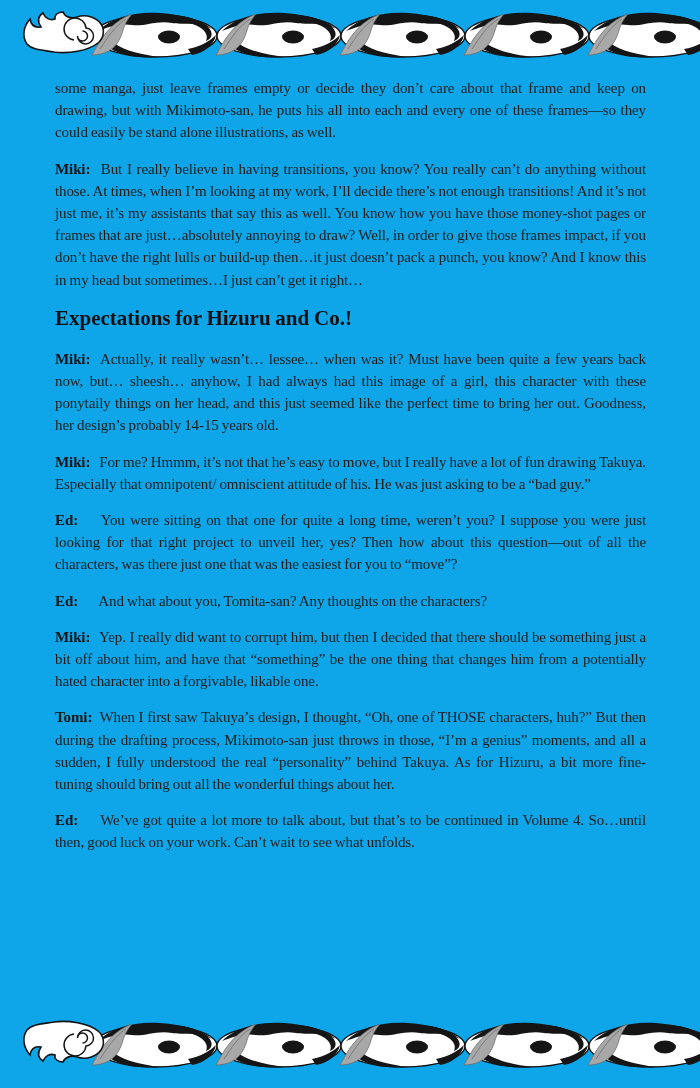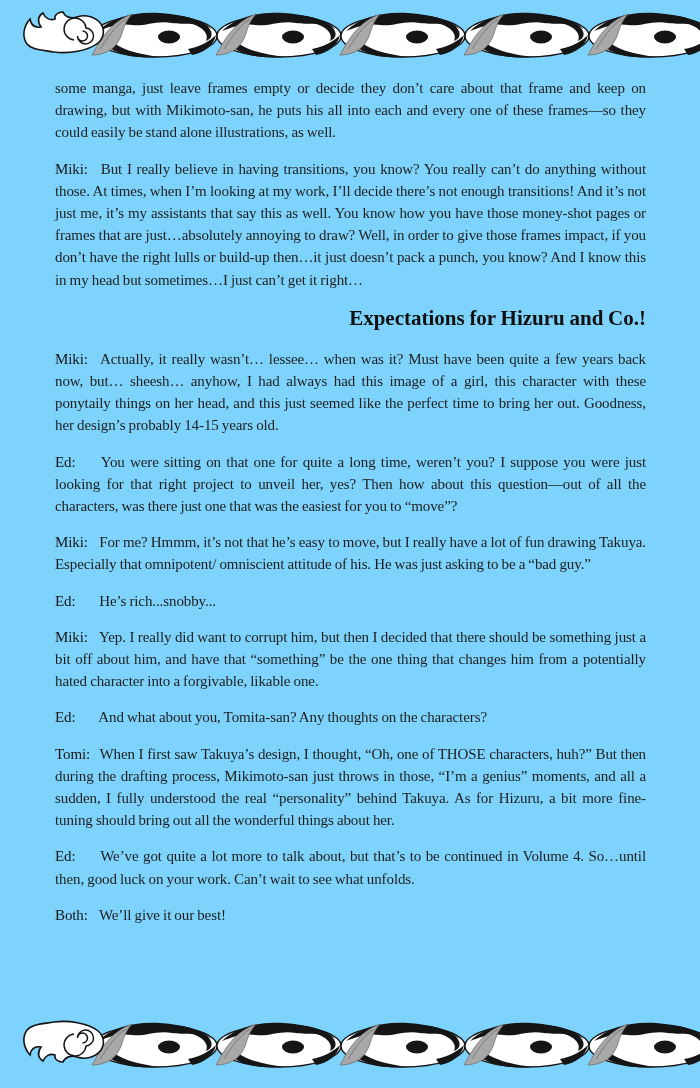--- a/index.html
+++ b/index.html
@@ -4,53 +4,53 @@
 <style>
   html, body { margin: 0; padding: 0; }
   body {
     width: 700px; height: 1088px;
     background: #ffffff;
     font-family: "Liberation Serif", "DejaVu Serif", serif;
   }
   .page {
     position: relative;
     width: 700px; height: 1088px;
-    background: #7dd3fc;
+    background: #0ea5e9;
     overflow: hidden;
     color: #1c1c1c;
   }
   .decor-layer {
     position: absolute; top: 0; left: 0;
     pointer-events: none;
   }
   .text-col {
     position: absolute;
     left: 55px; top: 77px; width: 591px;
     font-size: 15px;
     line-height: 22.2px;
     text-align: justify;
     letter-spacing: -0.1px;
     word-spacing: -0.5px;
     color: #1e1e1e;
   }
   .text-col p { margin: 0 0 14px 0; }
   .speaker {
-    font-weight: normal;
+    font-weight: bold;
     display: inline-block;
     min-width: 41px;
     color: #151515;
   }
   h2.section-heading {
     font-size: 21px;
     line-height: 26px;
     font-weight: bold;
     margin: 3px 0 17px 0;
     letter-spacing: 0;
     color: #111111;
-    text-align: right;
+    text-align: left;
   }
 </style>
 </head>
 <body>
 
 <div class="page">
 
   <svg class="decor-layer" width="700" height="1088" viewBox="0 0 700 1088" xmlns="http://www.w3.org/2000/svg" xmlns:xlink="http://www.w3.org/1999/xlink">
     <defs>
       <g id="scroll-motif">
@@ -99,30 +99,28 @@
 
     <p><span>some manga, just leave frames empty or decide they don’t care about that frame and keep on drawing, but with Mikimoto-san, he puts his all into each and every one of these frames—so they could easily be stand alone illustrations, as well.</span></p>
 
     <p><span class="speaker">Miki:</span> <span>But I really believe in having transitions, you know? You really can’t do anything without those. At times, when I’m looking at my work, I’ll decide there’s not enough transitions! And it’s not just me, it’s my assistants that say this as well. You know how you have those money-shot pages or frames that are just…absolutely annoying to draw? Well, in order to give those frames impact, if you don’t have the right lulls or build-up then…it just doesn’t pack a punch, you know? And I know this in my head but sometimes…I just can’t get it right…</span></p>
 
     <h2 class="section-heading">Expectations for Hizuru and Co.!</h2>
 
 
     <p><span class="speaker">Miki:</span> <span>Actually, it really wasn’t… lessee… when was it? Must have been quite a few years back now, but… sheesh… anyhow, I had always had this image of a girl, this character with these ponytaily things on her head, and this just seemed like the perfect time to bring her out. Goodness, her design’s probably 14-15 years old.</span></p>
 
+    <p><span class="speaker">Miki:</span> <span>For me? Hmmm, it’s not that he’s easy to move, but I really have a lot of fun drawing Takuya. Especially that omnipotent/ omniscient attitude of his. He was just asking to be a “bad guy.”</span></p>
+
     <p><span class="speaker">Ed:</span> <span>You were sitting on that one for quite a long time, weren’t you? I suppose you were just looking for that right project to unveil her, yes? Then how about this question—out of all the characters, was there just one that was the easiest for you to “move”?</span></p>
 
-    <p><span class="speaker">Miki:</span> <span>For me? Hmmm, it’s not that he’s easy to move, but I really have a lot of fun drawing Takuya. Especially that omnipotent/ omniscient attitude of his. He was just asking to be a “bad guy.”</span></p>
 
-    <p><span class="speaker">Ed:</span> <span>He’s rich...snobby...</span></p>
+    <p><span class="speaker">Ed:</span> <span>And what about you, Tomita-san? Any thoughts on the characters?</span></p>
 
     <p><span class="speaker">Miki:</span> <span>Yep. I really did want to corrupt him, but then I decided that there should be something just a bit off about him, and have that “something” be the one thing that changes him from a potentially hated character into a forgivable, likable one.</span></p>
-
-    <p><span class="speaker">Ed:</span> <span>And what about you, Tomita-san? Any thoughts on the characters?</span></p>
 
     <p><span class="speaker">Tomi:</span> <span>When I first saw Takuya’s design, I thought, “Oh, one of THOSE characters, huh?” But then during the drafting process, Mikimoto-san just throws in those, “I’m a genius” moments, and all a sudden, I fully understood the real “personality” behind Takuya.  As for Hizuru, a bit more fine-tuning should bring out all the wonderful things about her.</span></p>
 
     <p><span class="speaker">Ed:</span> <span>We’ve got quite a lot more to talk about, but that’s to be continued in Volume 4. So…until then, good luck on your work. Can’t wait to see what unfolds.</span></p>
 
-    <p><span class="speaker">Both:</span> <span>We’ll give it our best!</span></p>
 
   </div>
 </div>
 
 </body></html>

